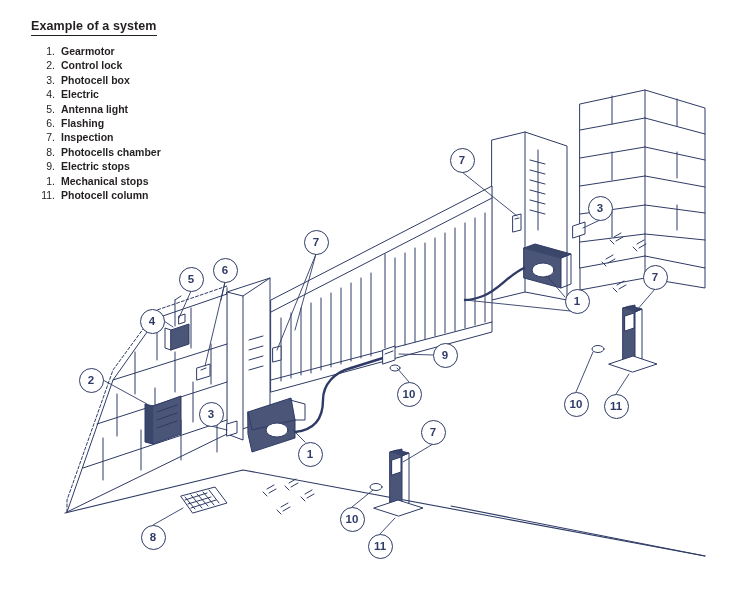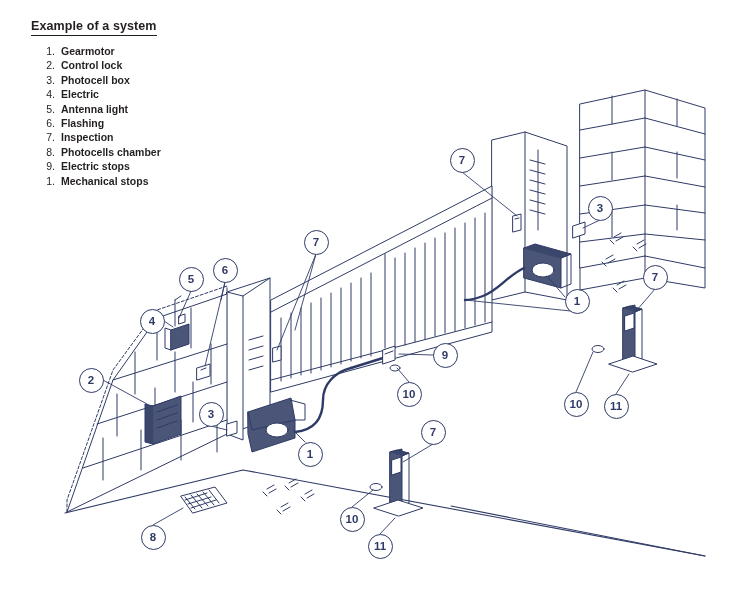--- a/index.html
+++ b/index.html
@@ -123,20 +123,24 @@
         <span class="legend-num">8.</span>
         <span class="legend-label">Photocells chamber</span>
       </li>
       <li>
         <span class="legend-num">9.</span>
         <span class="legend-label">Electric stops</span>
       </li>
       <li>
         <span class="legend-num">1.</span>
         <span class="legend-label">Mechanical stops</span>
+      </li>
+      <li>
+        <span class="legend-num">11.</span>
+        <span class="legend-label">Photocell column</span>
       </li>
     </ul>
   </div>
 
   <svg class="draw" viewBox="0 0 740 606">
     <g fill="none" stroke="#2f3b66" stroke-width="1" stroke-linejoin="round" stroke-linecap="round">
 
       <g>
         <path d="M60 513 L238 470 L700 556" stroke-width="1.1"></path>
         <path d="M446 506 L700 556" stroke-width="1.1"></path>

